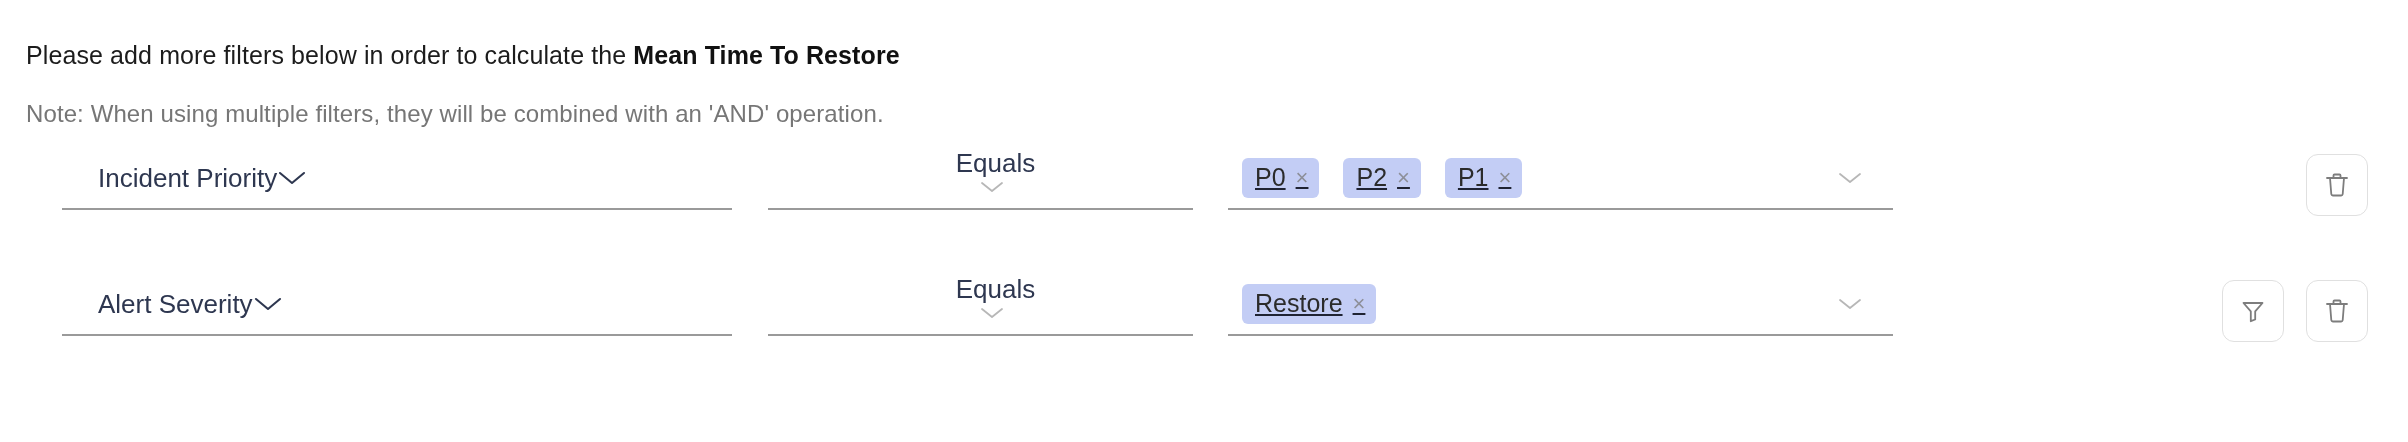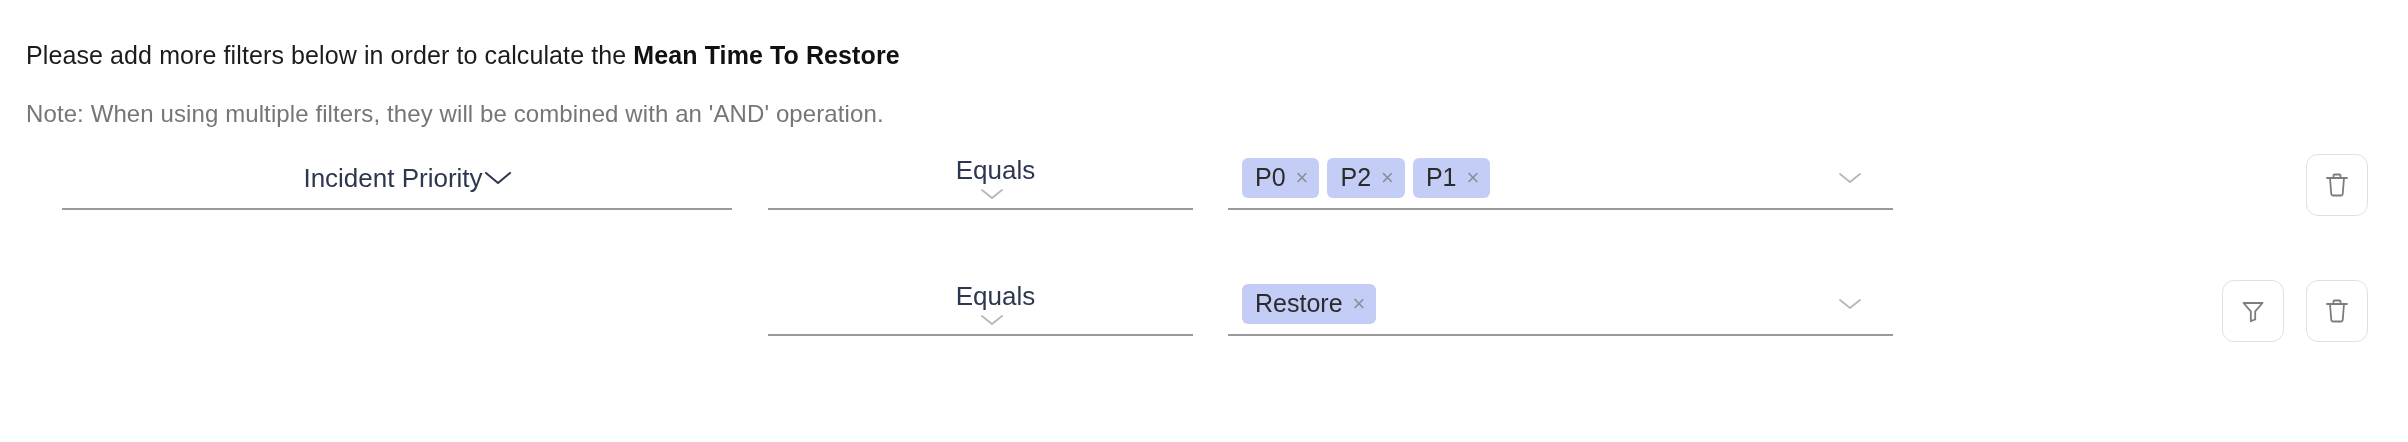--- a/index.html
+++ b/index.html
@@ -61,21 +61,21 @@
     height: 126px;
   }
 
   .field {
     position: absolute;
     box-sizing: border-box;
     height: 62px;
     border-bottom: 2px solid #9a9a9a;
     display: flex;
     align-items: center;
-    justify-content: center;
+    justify-content: flex-start;
     padding: 0 6px 0 36px;
   }
   .field.col-name  { left: 62px;   width: 670px; }
   .field.col-op    { left: 768px;  width: 425px; flex-direction: column; }
   .field.col-value { left: 1228px; width: 665px; padding-left: 14px; }
 
   .field-text {
     font-size: 26px;
     color: #2e3750;
     white-space: nowrap;
@@ -88,23 +88,24 @@
   }
   .chev.strong path { stroke: #2e3750; stroke-width: 2.1; }
   .chev.weak   path { stroke: #b7b7b7; stroke-width: 1.8; }
 
   .col-value .chev { margin-right: 24px; }
 
   
   .chips {
     display: flex;
     align-items: center;
-    gap: 8px;
+    gap: 24px;
     flex: 1 1 auto;
     min-width: 0;
+    text-decoration: underline;
   }
   .chip {
     display: inline-flex;
     align-items: center;
     gap: 10px;
     background: #c3cdf5;
     border-radius: 6px;
     padding: 7px 11px 8px 13px;
     font-size: 25px;
     color: #2b2b2b;
@@ -207,20 +208,26 @@
             <line x1="3" y1="7" x2="23" y2="7"></line>
             <path d="M9.5 7 V4.5 A1 1 0 0 1 10.5 3.5 H15.5 A1 1 0 0 1 16.5 4.5 V7"></path>
             <path d="M6 7 L7.3 23.2 A1.6 1.6 0 0 0 8.9 24.5 H17.1 A1.6 1.6 0 0 0 18.7 23.2 L20 7"></path>
           </svg>
         </div>
       </div>
     </div>
 
     <div class="filter-row">
 
+      <div class="field col-name">
+        <span class="field-text">Alert Severity</span>
+        <svg class="chev strong" width="30" height="18" viewBox="0 0 30 18">
+            <path d="M3 4 L15 14 L27 4" fill="none" stroke-linecap="round" stroke-linejoin="round"></path>
+          </svg>
+      </div>
 
       <div class="field col-op">
         <span class="field-text">Equals</span>
         <svg class="chev weak" width="26" height="16" viewBox="0 0 26 16">
             <path d="M3 4 L13 12 L23 4" fill="none" stroke-linecap="round" stroke-linejoin="round"></path>
           </svg>
       </div>
 
       <div class="field col-value">
         <div class="chips">

